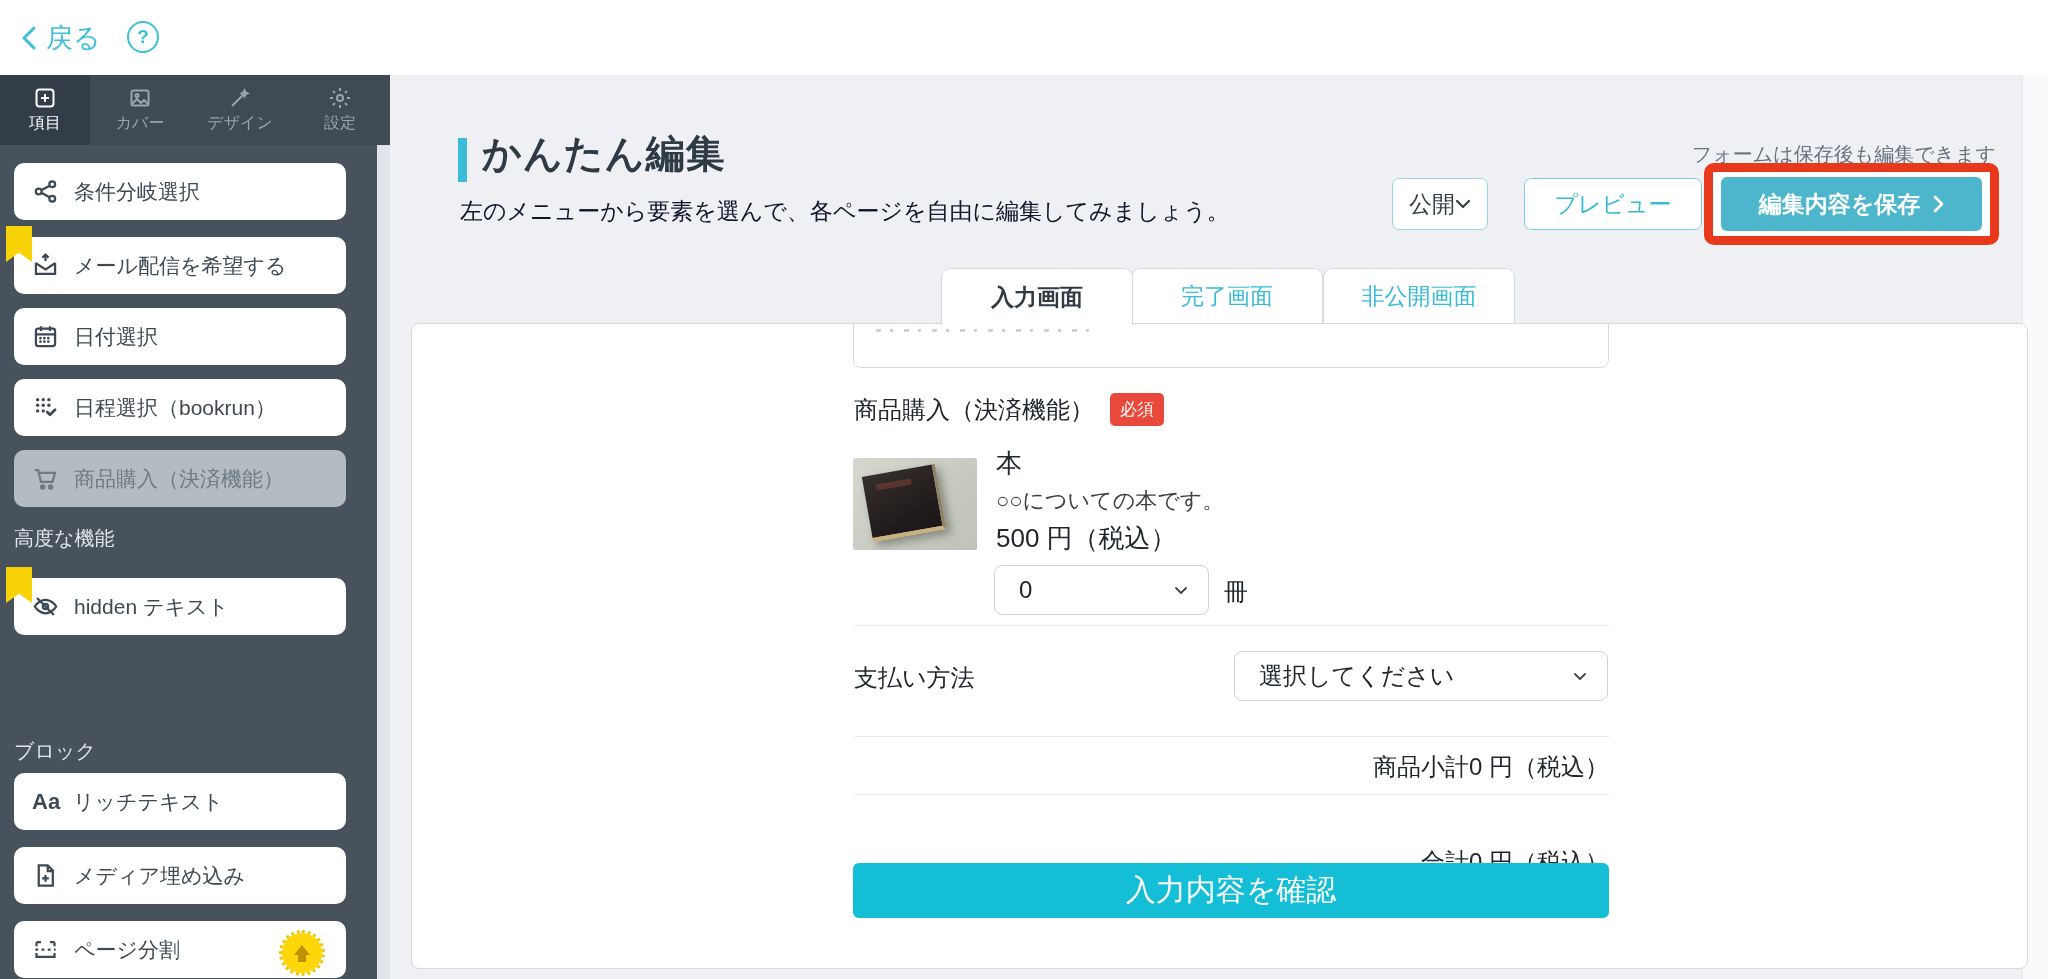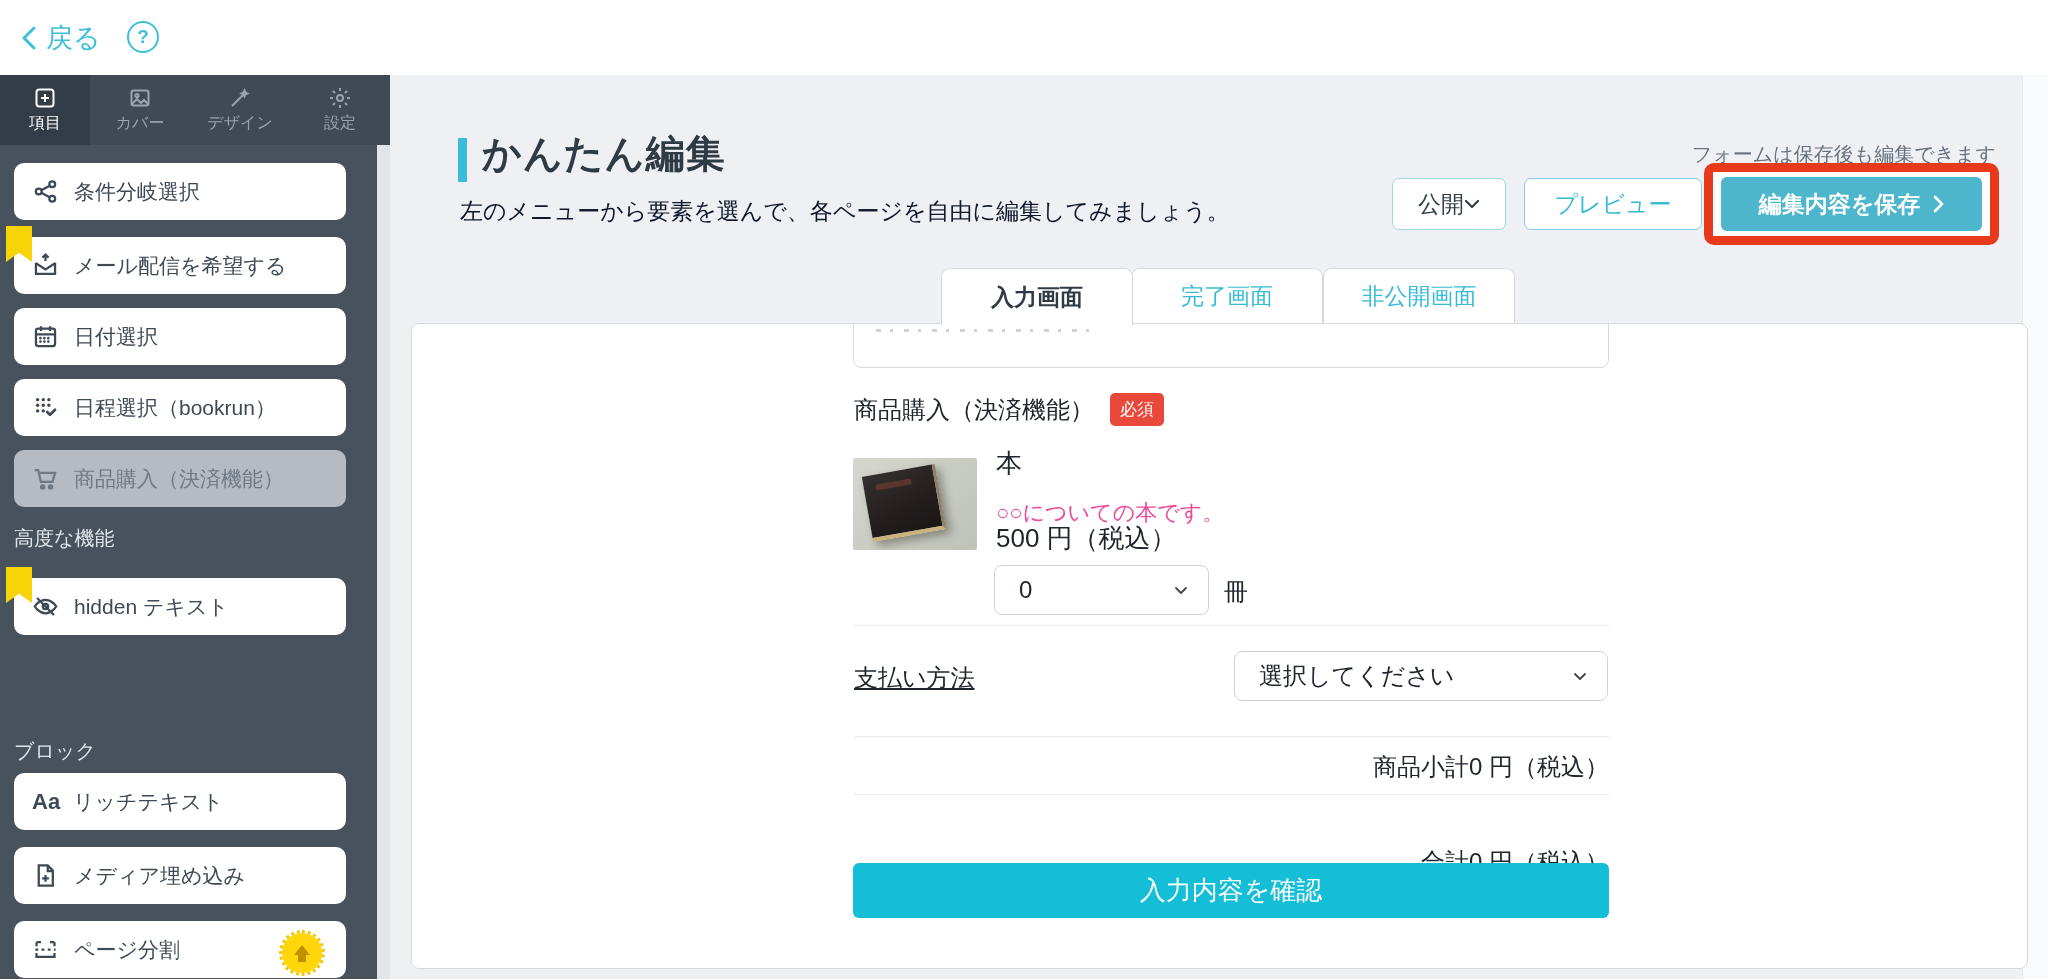--- a/index.html
+++ b/index.html
@@ -32,21 +32,21 @@
   #upgrade-badge .stem { position:absolute; width:8px; height:10px; background:#bf9000; top:19px; }
 
   
   #main { left:390px; top:75px; width:1658px; height:904px; background:#eef0f4; }
   #page-scrollbar { right:0; top:0; width:26px; height:904px; background:#f9fafb; border-left:1px solid #e8eaee; }
   #title-accent { left:68px; top:63px; width:9px; height:44px; background:#3bbcd6; }
   #page-title { left:92px; top:52px; font-size:39px; font-weight:bold; color:#2e3a44; letter-spacing:1px; }
   #page-subtitle { left:70px; top:121px; font-size:23px; color:#0f172a; }
   #save-note { top:66px; right:52px; font-size:20px; color:#68727c; }
   .hdr-btn { top:103px; height:52px; border-radius:7px; background:#ffffff; display:flex; align-items:center; justify-content:center; font-size:23px; cursor:pointer; }
-  #publish-btn { left:1002px; width:114px; border:1.5px solid #9bd7e6; color:#333e48; gap:0; }
+  #publish-btn { left:1002px; width:96px; border:1.5px solid #9bd7e6; color:#333e48; gap:0; }
   #preview-btn { left:1134px; width:178px; border:1.5px solid #7fd0e3; color:#35b9d4; }
   #save-highlight { left:1314px; top:88px; width:295px; height:82px; border:9px solid #e8391d; border-radius:10px; background:#ffffff; display:flex; align-items:center; justify-content:center; }
   #save-btn { width:261px; height:54px; background:#4db6cd; border-radius:6px; color:#ffffff; font-size:23px; font-weight:bold; display:flex; align-items:center; justify-content:center; gap:12px; cursor:pointer; }
 
   
   .screen-tab { top:193px; height:55px; background:#ffffff; border:1px solid #d4d9de; border-bottom:none; border-radius:9px 9px 0 0; display:flex; align-items:center; justify-content:center; font-size:23px; color:#36bcd7; cursor:pointer; z-index:2; }
   .screen-tab.active { height:57px; color:#2f3a44; font-weight:bold; z-index:4; }
   #tab-0 { left:551px; width:192px; }
   #tab-1 { left:741px; width:192px; }
   #tab-2 { left:933px; width:192px; }
@@ -55,32 +55,32 @@
   #panel { left:21px; top:248px; width:1617px; height:646px; background:#ffffff; border:1px solid #d6dade; border-radius:8px; overflow:hidden; z-index:3; }
   #cut-input { left:441px; top:-14px; width:756px; height:58px; border:1px solid #d6dade; border-radius:8px; }
   #cut-input .specks { position:absolute; left:22px; top:18px; width:220px; height:3px; background:repeating-linear-gradient(90deg,#b9bec4 0 5px,transparent 5px 14px,#b9bec4 14px 17px,transparent 17px 28px); opacity:.7; }
   #product-label-row { left:442px; top:69px; display:flex; align-items:center; gap:16px; }
   #product-label { font-size:24px; color:#20262e; }
   #required-badge { background:#e9493a; color:#ffffff; font-size:17px; padding:5px 10px; border-radius:5px; }
   #book-image { left:441px; top:134px; width:124px; height:92px; background:linear-gradient(135deg,#d6d8d0 0%,#c8cbc1 55%,#bfc2b8 100%); overflow:hidden; border-radius:2px; }
   #book { position:absolute; left:14px; top:12px; width:74px; height:66px; background:linear-gradient(160deg,#35302d 0%,#231e1d 60%,#1b1716 100%); transform:rotate(-10deg); border-bottom:4px solid #c9b27e; border-right:3px solid #8d8067; box-shadow:4px 5px 8px rgba(60,60,50,.45); }
   #book .title-mark { position:absolute; left:12px; top:10px; width:36px; height:6px; background:#6e3a34; opacity:.7; border-radius:2px; }
   #product-name { left:584px; top:122px; font-size:26px; color:#20262e; }
-  #product-desc { left:584px; top:162px; font-size:22px; color:#ec4899;margin-top:12px; }
+  #product-desc { left:584px; top:162px; font-size:22px; color:#404040; }
   #product-price { left:584px; top:197px; font-size:26px; color:#20262e; }
   .select { border:1px solid #cdd2d7; border-radius:8px; background:#ffffff; display:flex; align-items:center; font-size:24px; color:#20262e; padding:0 20px 0 24px; justify-content:space-between; cursor:pointer; }
   #qty-select { left:582px; top:241px; width:215px; height:50px; }
   #qty-unit { left:812px; top:252px; font-size:24px; color:#20262e; }
   .divider { left:442px; width:755px; height:1px; background:#e9ebee; }
   #divider-1 { top:301px; } #divider-2 { top:412px; } #divider-3 { top:470px; }
-  #payment-label { left:442px; top:338px; font-size:24px; color:#20262e;text-decoration:underline; }
+  #payment-label { left:442px; top:338px; font-size:24px; color:#20262e; }
   #payment-select { left:822px; top:327px; width:374px; height:50px; }
   .total-row { left:442px; width:755px; display:flex; justify-content:flex-end; font-size:24px; color:#20262e; }
   #subtotal-row { top:427px; } #total-row { top:488px;margin-top:34px; }
-  #submit-btn { left:441px; top:539px; width:756px; height:55px; background:#13bed6; border-radius:6px; color:#ffffff; font-size:26px; display:flex; align-items:center; justify-content:center; cursor:pointer; }
+  #submit-btn { left:441px; top:539px; width:756px; height:55px; background:#13bed6; border-radius:6px; color:#ffffff; font-size:30px; display:flex; align-items:center; justify-content:center; cursor:pointer; }
 
   svg { display:block; }
 </style>
 </head>
 <body>
 
 <div id="topbar" class="abs">
   <div id="back-link" class="abs">
     <span>
       <svg width="18" height="26" viewBox="0 0 18 26">

